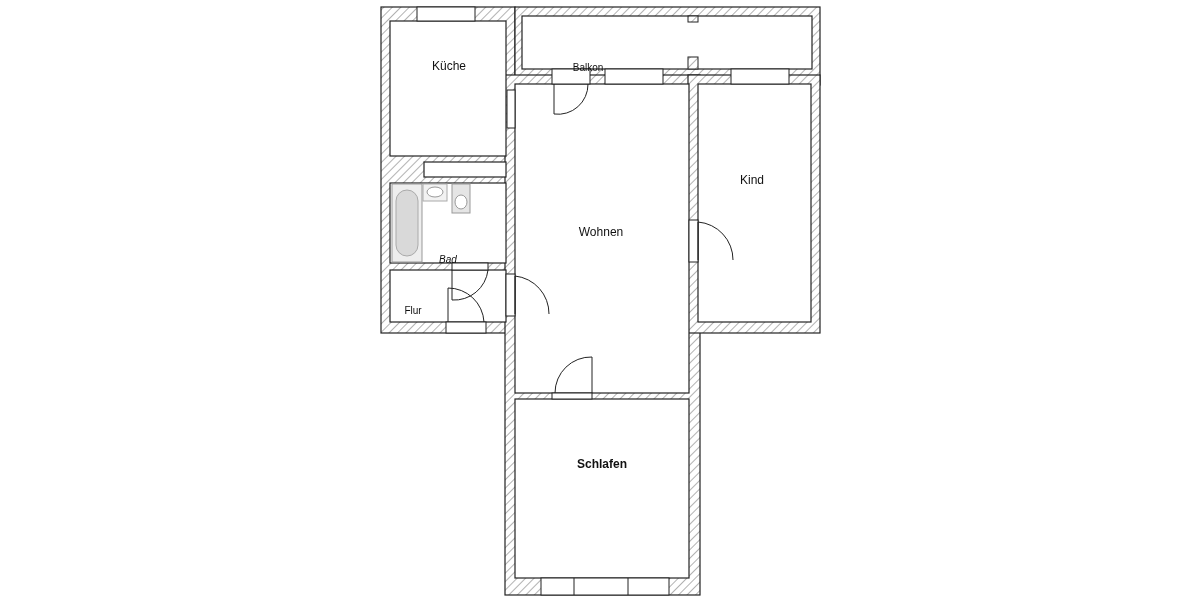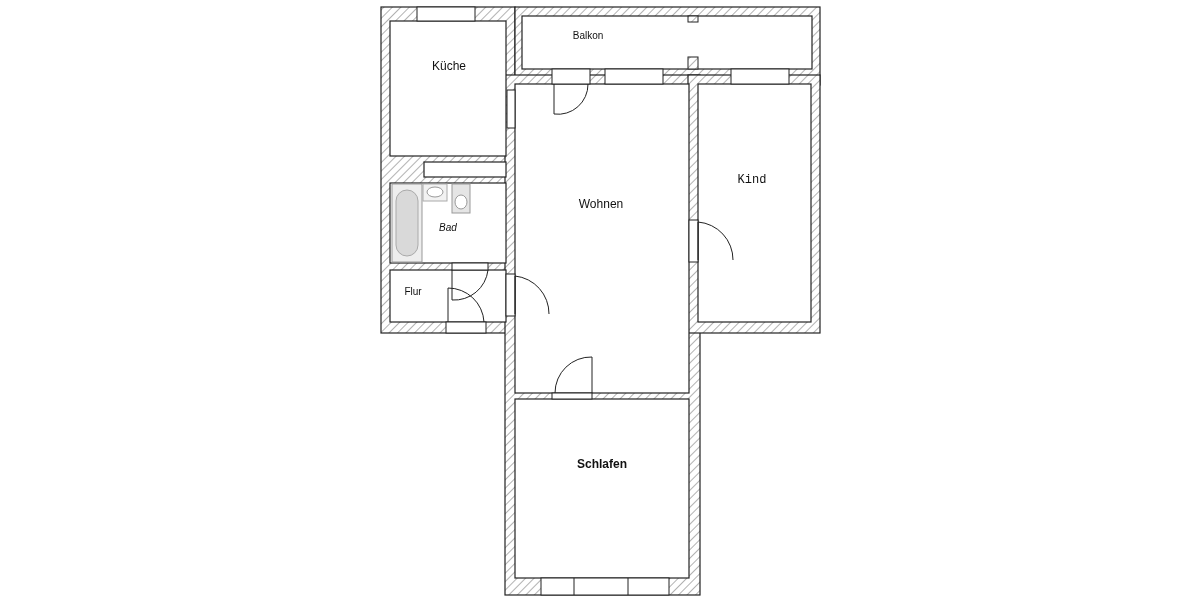--- a/index.html
+++ b/index.html
@@ -1,19 +1,19 @@
 <!DOCTYPE html>
 <html><head>
 <meta charset="utf-8">
 <style>
   html,body{margin:0;padding:0;background:#fff;}
   body{width:1200px;height:600px;overflow:hidden;position:relative;font-family:"Liberation Sans",sans-serif;}
   svg{position:absolute;left:0;top:0;}
   .lbl{position:absolute;font-size:12px;color:#111;white-space:nowrap;transform:translate(-50%,-50%);}
-  .lbl.small{font-size:10px;}
+  .lbl.small{font-size:10px;margin-top:32px;}
 </style>
 </head>
 <body>
 
 <svg width="1200" height="600" viewBox="0 0 1200 600">
   <defs>
     <pattern id="hatch" width="6" height="6" patternUnits="userSpaceOnUse" patternTransform="rotate(45)">
       <rect width="6" height="6" fill="#fff"></rect>
       <line x1="0" y1="0" x2="0" y2="6" stroke="#666" stroke-width="1"></line>
     </pattern>
@@ -87,17 +87,17 @@
     <rect x="396" y="190" width="22" height="66" rx="11" fill="#d9d9d9" stroke="#aaa"></rect>
     <rect x="423" y="184" width="24" height="17" fill="#f2f2f2" stroke="#aaa"></rect>
     <ellipse cx="435" cy="192" rx="8" ry="5" fill="#fff" stroke="#999"></ellipse>
     <rect x="452" y="184" width="18" height="29" fill="#e5e5e5" stroke="#999"></rect>
     <ellipse cx="461" cy="202" rx="6" ry="7" fill="#fff" stroke="#999"></ellipse>
   </g>
 </svg>
 
 <div class="lbl" style="left:449px;top:66px;">Küche</div>
 <div class="lbl small" style="left:588px;top:35px;">Balkon</div>
-<div class="lbl" style="left:601px;top:204px;text-align:right;">Wohnen</div>
-<div class="lbl" style="left:752px;top:180px;font-family:Liberation Mono, monospace;">Kind</div>
+<div class="lbl" style="left:601px;top:232px;text-align:right;">Wohnen</div>
+<div class="lbl" style="left:752px;top:180px;">Kind</div>
 <div class="lbl small" style="left:448px;top:227px;font-style:italic;">Bad</div>
-<div class="lbl small" style="left:413px;top:291px;">Flur</div>
+<div class="lbl small" style="left:413px;top:278px;">Flur</div>
 <div class="lbl" style="left:602px;top:464px;font-weight:bold;">Schlafen</div>
 
 </body></html>

